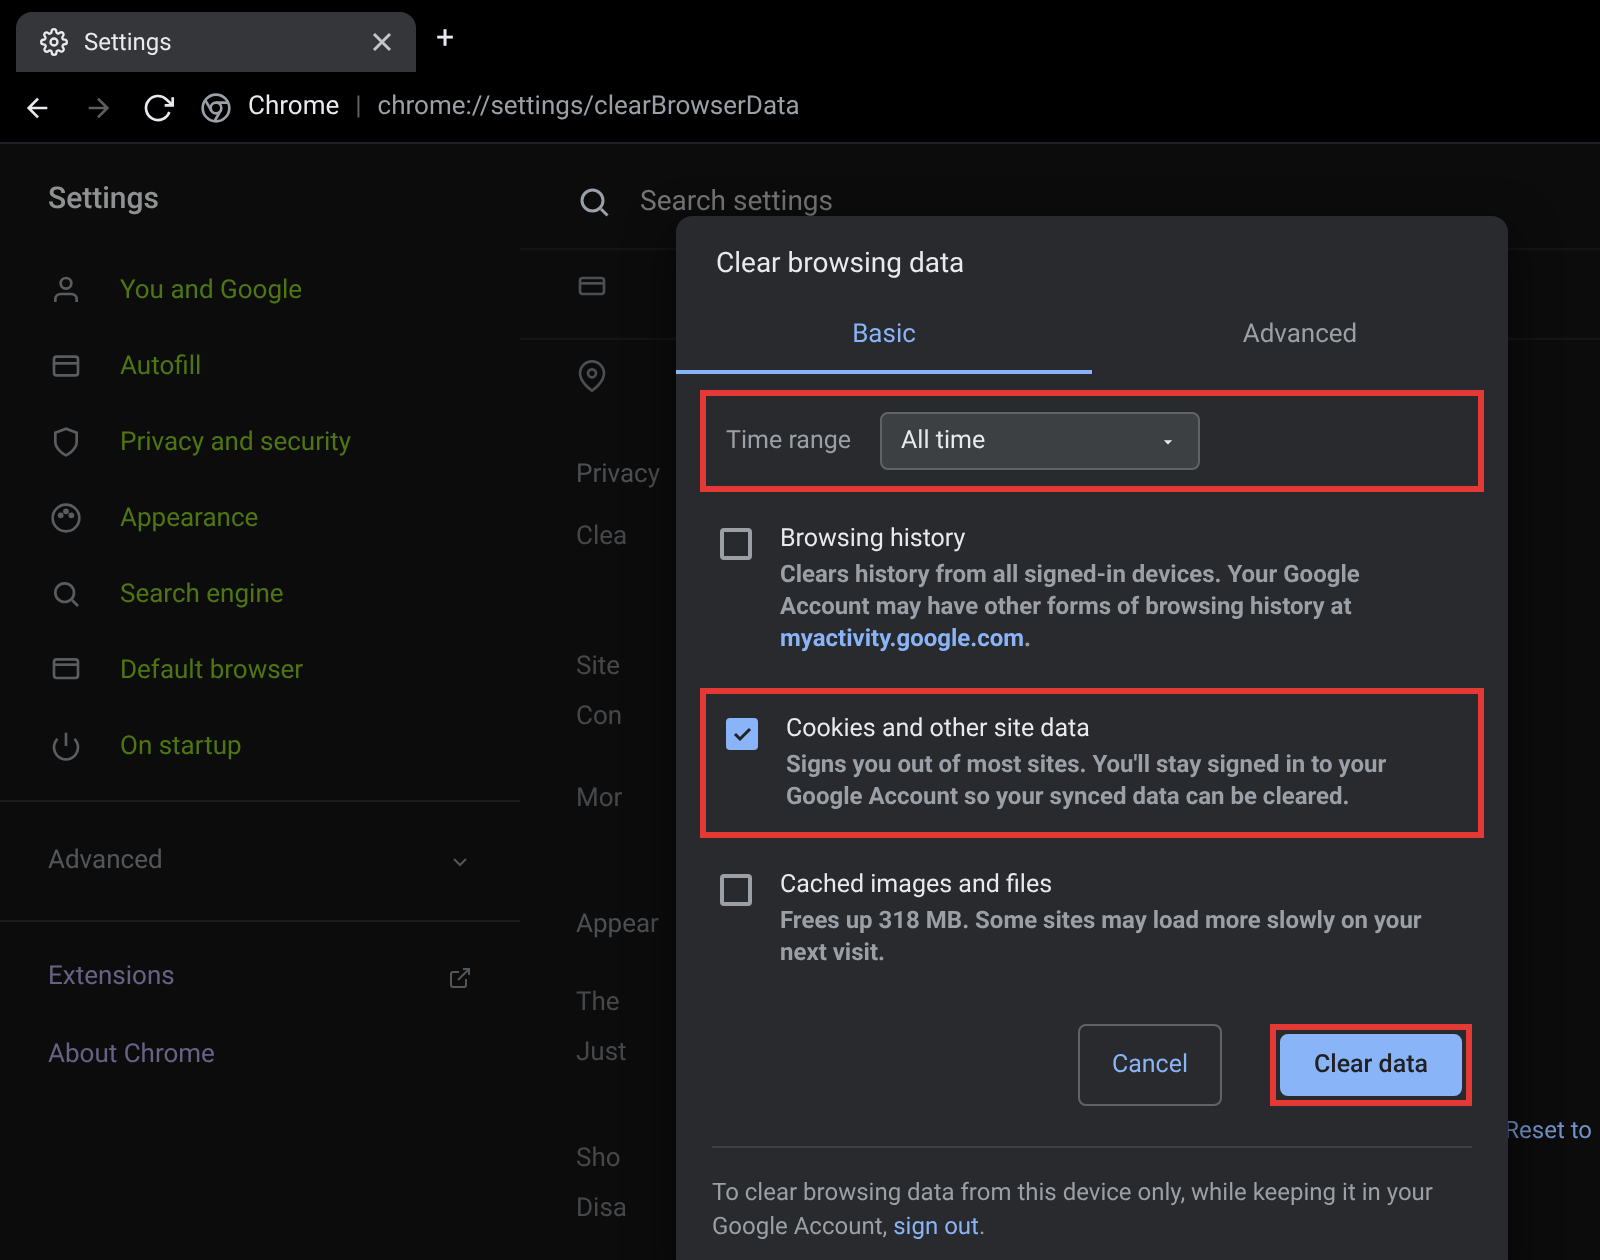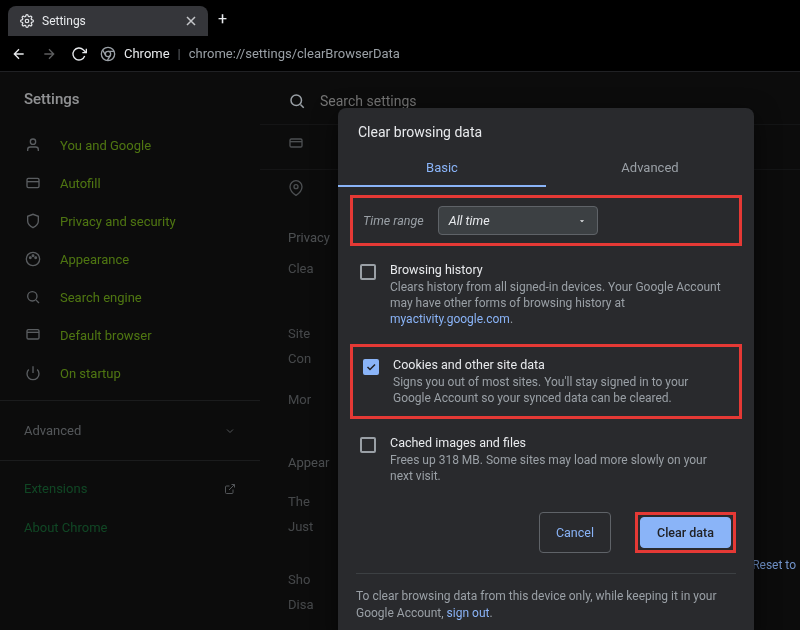--- a/index.html
+++ b/index.html
@@ -20,54 +20,54 @@
 .omnibox .divider { color: #5f6368; }
 .omnibox .url { color: #9aa0a6; }
 
 
 .main { display: flex; height: calc(100% - 72px); background: #0c0c0c; }
 .sidebar { width: 260px; padding: 18px 0 0 0; position: relative; }
 .settings-title { color: #e8eaed; font-size: 15px; font-weight: 500; padding: 0 24px 18px; opacity: .6; }
 .sidebar-item { display: flex; align-items: center; gap: 18px; padding: 10px 24px; font-size: 13px; color: #84cc16; cursor: pointer; opacity: .55; }
 .sidebar-item .icon { width: 18px; height: 18px; display: flex; align-items: center; justify-content: center; }
 .sidebar-section { padding: 14px 24px; font-size: 13px; color: #9aa0a6; opacity: .5; display: flex; align-items: center; justify-content: space-between; cursor: pointer; }
-.sidebar-link { padding: 12px 24px; font-size: 13px; color: #15803d; opacity: .5; display: flex; align-items: center; justify-content: space-between; cursor: pointer; }
+.sidebar-link { padding: 12px 24px; font-size: 13px; color: #c4b5fd; opacity: .5; display: flex; align-items: center; justify-content: space-between; cursor: pointer; }
 .sidebar hr { border: none; border-top: 1px solid #2a2b2e; margin: 8px 0; opacity: .5; }
 
 
 .content { flex: 1; position: relative; padding: 12px 0; opacity: 1; }
 .search-row { display: flex; align-items: center; gap: 14px; padding: 8px 28px 14px; color: #9aa0a6; }
 .search-row input { background: transparent; border: none; color: #9aa0a6; font-size: 14px; outline: none; width: 260px; }
 .bg-row { display: flex; align-items: center; gap: 18px; padding: 10px 28px; border-top: 1px solid #202124; font-size: 13px; opacity: .45; }
 .bg-heading { padding: 16px 28px 6px; font-size: 13px; opacity: .45; }
 .bg-line { padding: 4px 28px; font-size: 13px; opacity: .4; }
 .reset-link { position: absolute; right: 4px; top: 486px; color: #8ab4f8; font-size: 12px; opacity: .8; }
 .blackbox { position: absolute; left: 345px; top: 505px; width: 265px; height: 45px; background: #000; }
 
 
 .dialog { position: absolute; left: 338px; top: 108px; width: 416px; background: #292a2d; border-radius: 8px; box-shadow: 0 8px 24px rgba(0,0,0,.6); z-index: 10; color: #e8eaed; padding-bottom: 18px; }
 .dlg-title { font-size: 14px; padding: 16px 20px 10px; color: #e8eaed; }
 .tabs { display: flex; }
 .tabrow-item { flex: 1; text-align: center; padding: 10px 0; font-size: 13px; color: #9aa0a6; cursor: pointer; border-bottom: 1px solid transparent; }
 .tabrow-item.active { color: #8ab4f8; border-bottom: 2px solid #8ab4f8; }
 
 .red-box { border: 3px solid #e53935; }
-.time-group-wrapper { margin: 8px 12px 0; font-style: italic; }
+.time-group-wrapper { margin: 8px 12px 0; }
 .time-group { display: flex; align-items: center; gap: 14px; padding: 8px 10px; }
 .tr-label { font-size: 12.5px; color: #9aa0a6; }
 .select { flex: none; width: 160px; display: flex; align-items: center; justify-content: space-between; background: #3c4043; border: 1px solid #5f6368; border-radius: 4px; padding: 6px 10px; font-size: 12.5px; cursor: pointer; }
 
 .option-row { display: flex; gap: 14px; padding: 10px 18px 10px 10px; }
 .option-wrapper { margin: 6px 12px 0; }
 .option-wrapper.plain { margin: 6px 12px 0; }
 .check { width: 16px; height: 16px; border: 2px solid #9aa0a6; border-radius: 2px; margin-top: 2px; flex-shrink: 0; cursor: pointer; display: flex; align-items: center; justify-content: center; }
 .check.checked { background: #8ab4f8; border-color: #8ab4f8; }
 .check.checked svg { stroke: #202124; }
 .opt-text .opt-title { font-size: 12.5px; color: #e8eaed; margin-bottom: 2px; }
-.opt-text .opt-desc { font-size: 12px; color: #9aa0a6; line-height: 1.35; }
+.opt-text .opt-desc { font-size: 12px; color: #9aa0a6; line-height: 1.35; font-weight: bold; }
 .opt-text .opt-desc a { color: #8ab4f8; text-decoration: none; }
 
 .actions { display: flex; justify-content: flex-end; gap: 24px; padding: 18px 18px 6px; }
 .btn { padding: 7px 16px; font-size: 12.5px; border-radius: 4px; cursor: pointer; border: 1px solid #5f6368; background: transparent; color: #8ab4f8; }
 .btn.primary { background: #8ab4f8; color: #202124; border-color: #8ab4f8; font-weight: 500; }
 .clear-wrapper { display: inline-block; }
 
 .footer-note { border-top: 1px solid #3c4043; margin: 14px 18px 0; padding-top: 14px; font-size: 12px; color: #9aa0a6; line-height: 1.4; }
 .footer-note a { color: #8ab4f8; text-decoration: none; }
 

